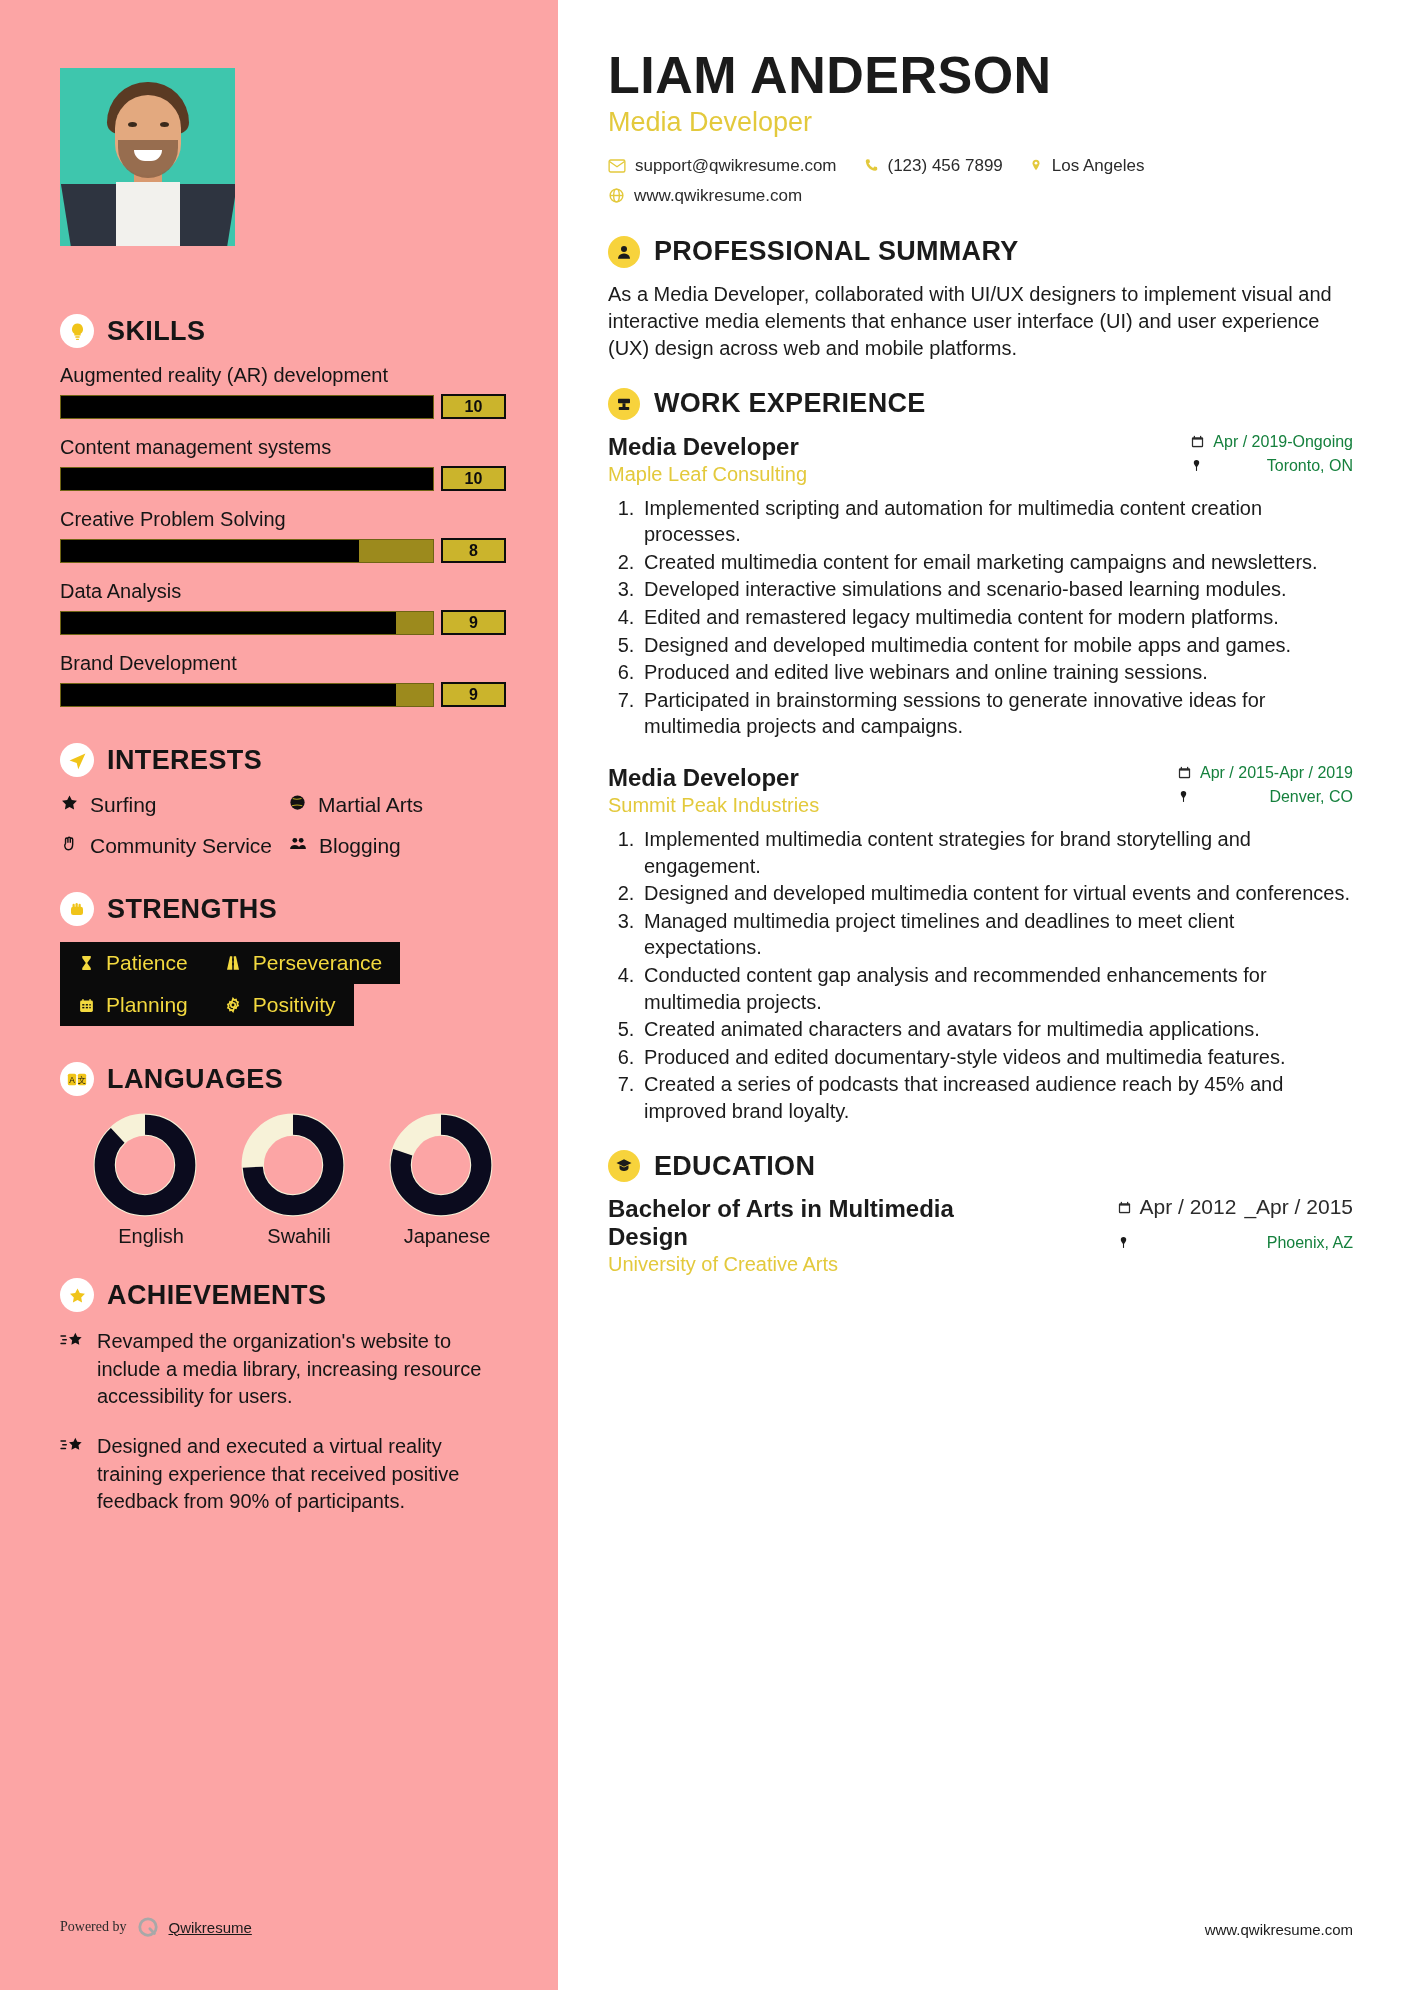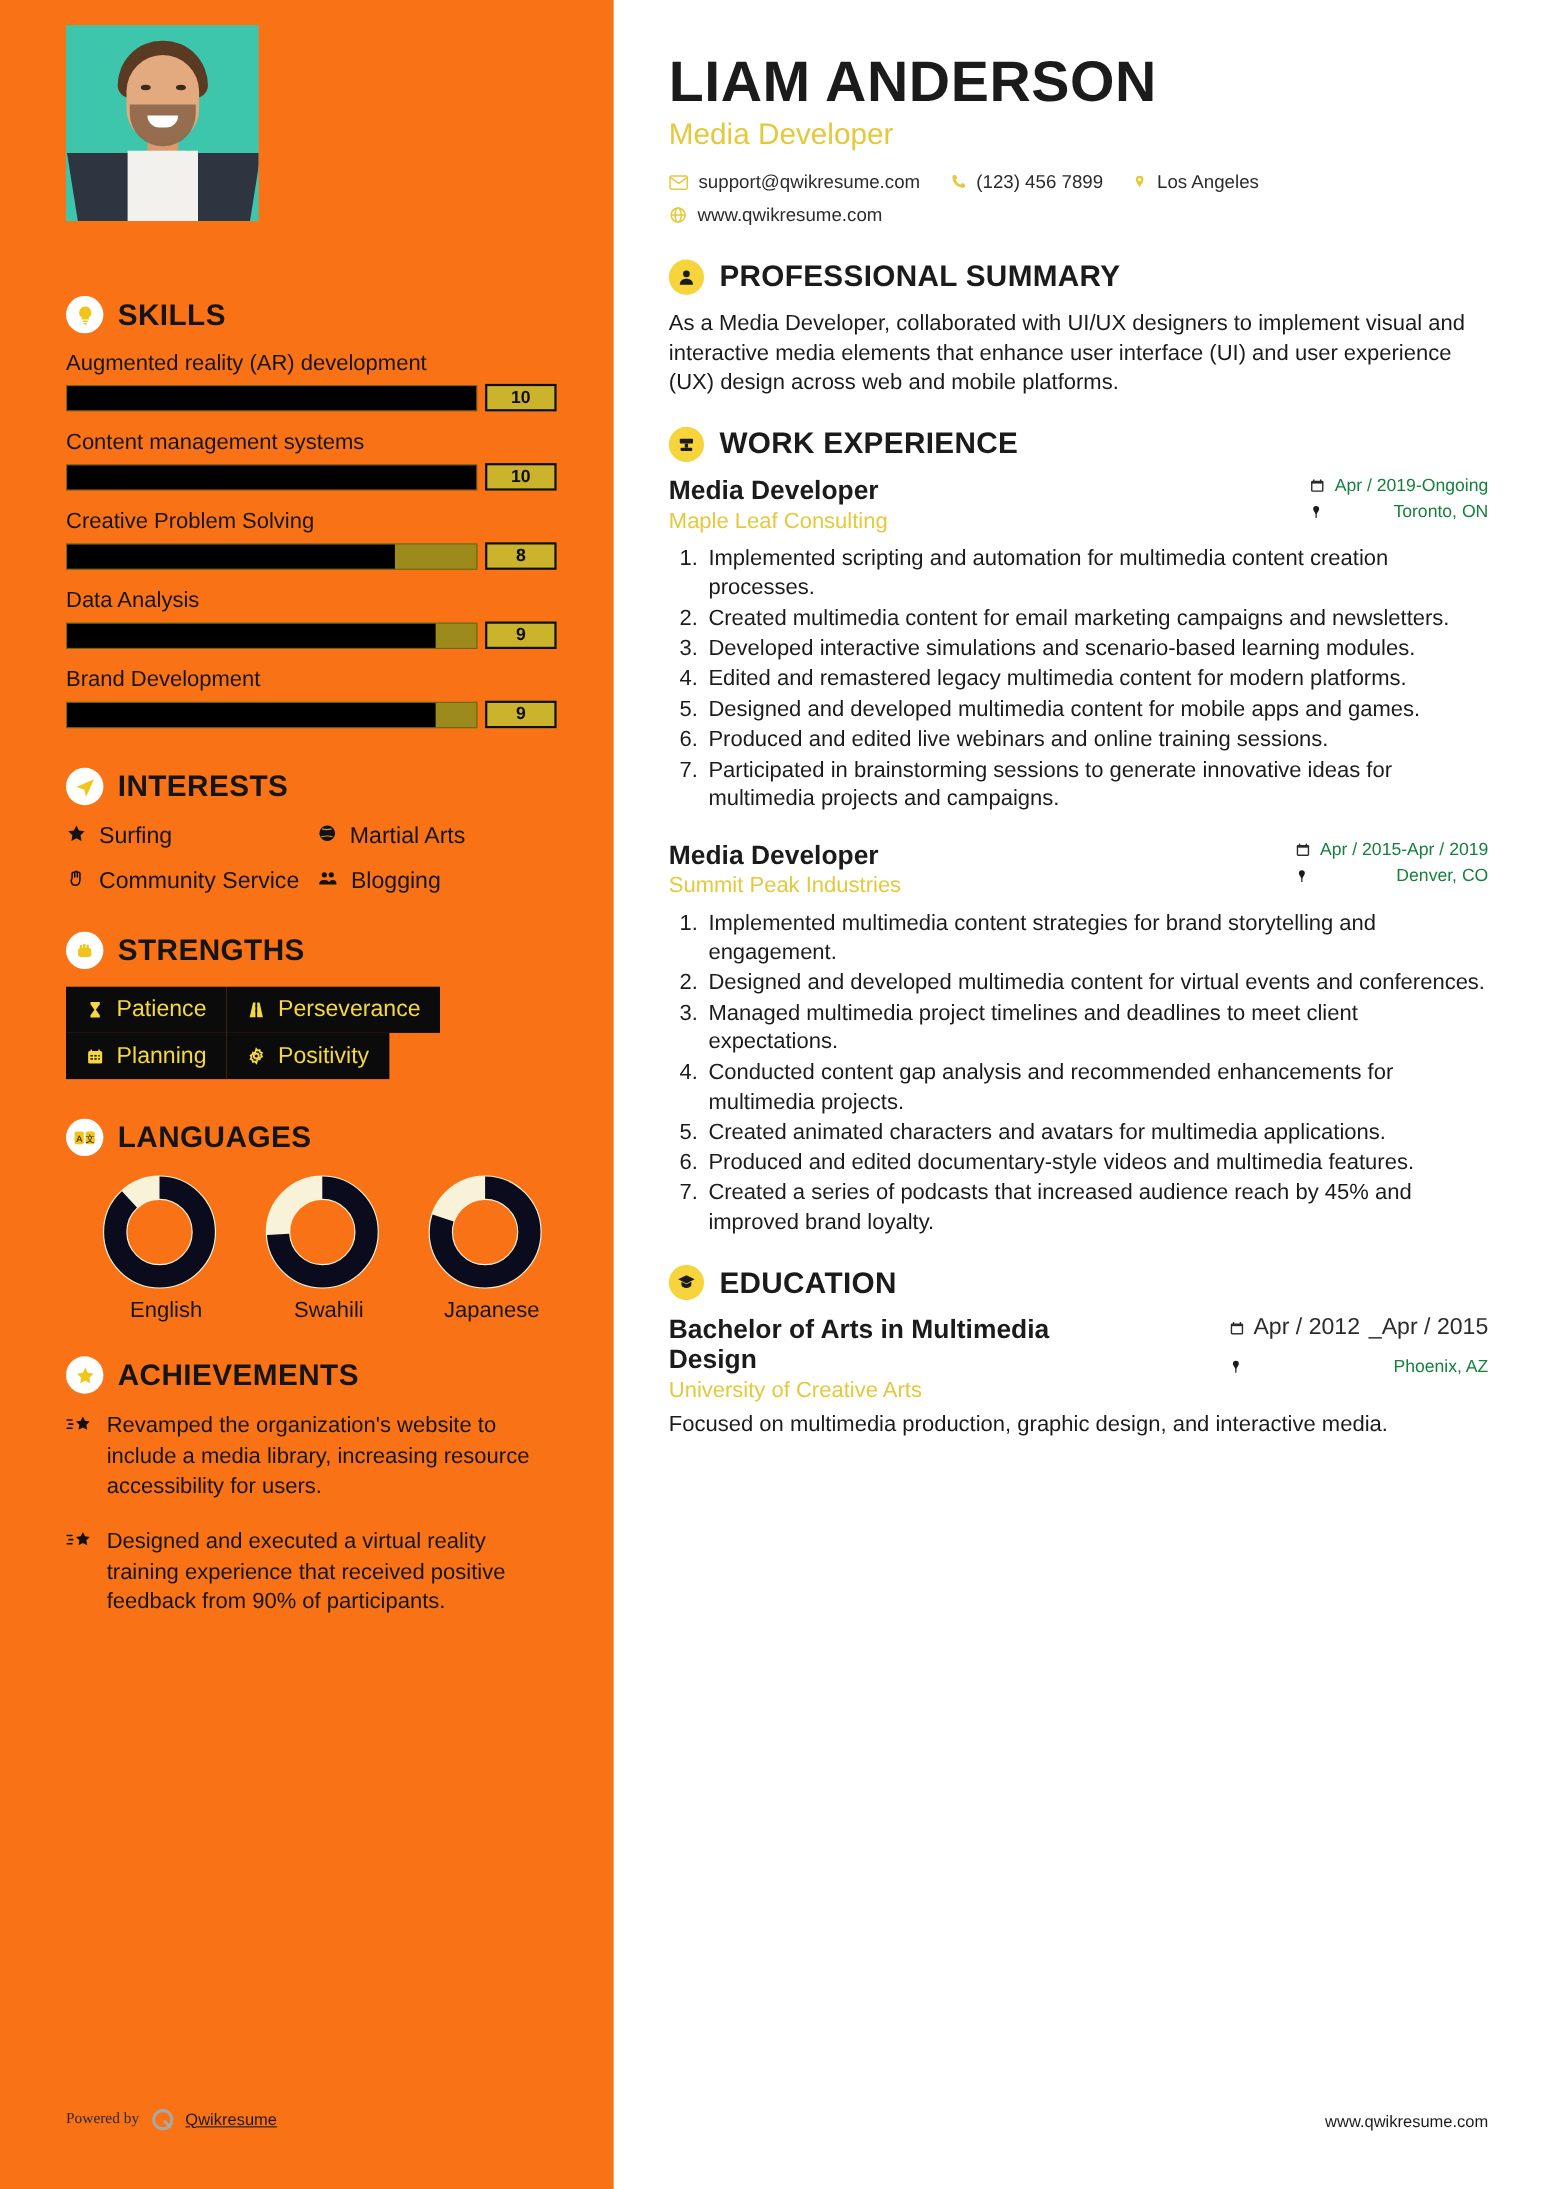--- a/index.html
+++ b/index.html
@@ -14,23 +14,23 @@
     width: 1407px;
     height: 1990px;
     display: flex;
     background: #ffffff;
     overflow: hidden;
   }
 
   
   .sidebar {
     width: 558px;
-    background: #f97316;
+    background: #fca5a5;
     position: relative;
-    padding: 23px 52px 0 60px;
+    padding: 68px 52px 0 60px;
     flex-shrink: 0;
   }
   .photo-wrap {
     width: 175px;
     height: 178px;
     overflow: hidden;
     background: #3ec6ad;
     position: relative;
     margin-bottom: 68px;
   }
@@ -671,18 +671,17 @@
             <span>
               <svg width="13" height="15" viewBox="0 0 24 24" fill="#1b1b1b">
                   <path d="M12 2a5 5 0 0 0-5 5c0 3 5 9 5 9s5-6 5-9a5 5 0 0 0-5-5z"></path>
                   <path d="M11 13h2v9h-2z"></path>
                 </svg>
             </span>
             <span>Phoenix, AZ</span>
           </div>
         </div>
       </div>
-      <p class="edu-desc">Focused on multimedia production, graphic design, and interactive media.</p>
     </section>
 
     <div class="foot-right">www.qwikresume.com</div>
   </main>
 </div>
 
 </body></html>

